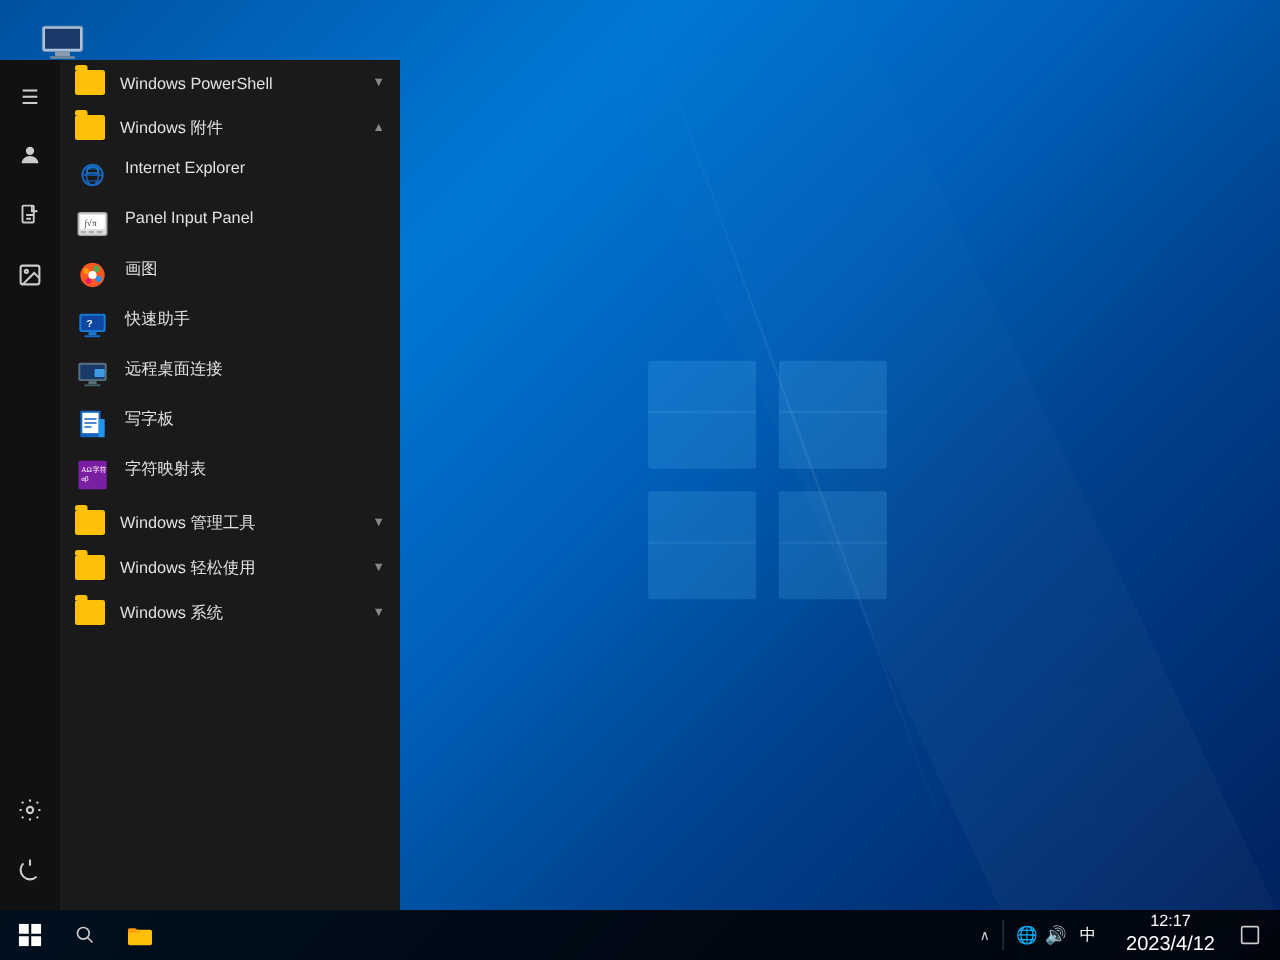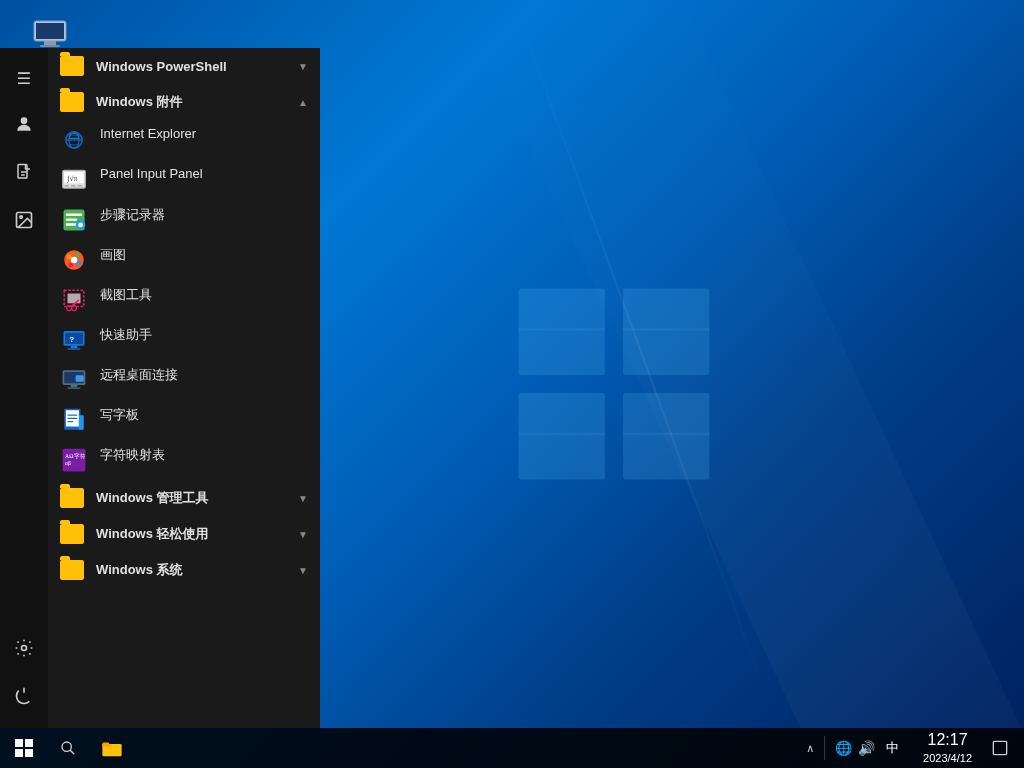--- a/index.html
+++ b/index.html
@@ -120,22 +120,22 @@
 
     .tray-clock {
       display: flex;
       flex-direction: column;
       align-items: center;
       justify-content: center;
       padding: 0 8px;
       cursor: pointer;
       height: 40px;
     }
-    .tray-time { font-size: 16px; line-height: 1.3; }
-    .tray-date { font-size: 11px; line-height: 1.3; }
+    .tray-time { font-size: 13px; line-height: 1.3; }
+    .tray-date { font-size: 16px; line-height: 1.3; }
 
     .tray-notification {
       width: 32px;
       height: 40px;
       display: flex;
       align-items: center;
       justify-content: center;
       cursor: pointer;
       color: white;
       font-size: 14px;
@@ -202,21 +202,20 @@
     .start-app-list::-webkit-scrollbar-track { background: #1a1a1a; }
     .start-app-list::-webkit-scrollbar-thumb { background: #444; }
 
     .app-folder {
       display: flex;
       align-items: center;
       padding: 8px 12px;
       cursor: pointer;
       font-size: 13px;
       color: #e0e0e0;
-      font-weight: bold;
     }
 
     .folder-icon {
       width: 24px;
       height: 20px;
       background: #ffc107;
       border-radius: 2px;
       margin-right: 12px;
       position: relative;
       flex-shrink: 0;
@@ -422,63 +421,36 @@
             <rect x="4" y="22" width="6" height="2" rx="1" fill="#aaa"></rect>
             <rect x="12" y="22" width="6" height="2" rx="1" fill="#aaa"></rect>
             <rect x="20" y="22" width="6" height="2" rx="1" fill="#aaa"></rect>
           </svg>
         </div>
         <span>Panel Input Panel</span>
       </div>
 
 
 
-      <div class="app-item">
-        <div class="app-icon">
-          <svg width="26" height="26" viewBox="0 0 32 32">
-            <rect x="3" y="3" width="26" height="26" rx="3" fill="#4CAF50"></rect>
-            <rect x="6" y="8" width="20" height="3" rx="1" fill="white"></rect>
-            <rect x="6" y="14" width="14" height="3" rx="1" fill="white"></rect>
-            <rect x="6" y="20" width="17" height="3" rx="1" fill="white"></rect>
-            <circle cx="24" cy="22" r="6" fill="#2196F3"></circle>
-            <circle cx="24" cy="22" r="3" fill="white"></circle>
-          </svg>
-        </div>
-        <span>步骤记录器</span>
-      </div>
 
       <div class="app-item">
         <div class="app-icon">
           <svg width="26" height="26" viewBox="0 0 32 32">
             <circle cx="16" cy="16" r="12" fill="#FF5722"></circle>
             <circle cx="10" cy="12" r="3" fill="#FF9800"></circle>
             <circle cx="20" cy="10" r="3" fill="#4CAF50"></circle>
             <circle cx="22" cy="20" r="3" fill="#2196F3"></circle>
             <circle cx="12" cy="22" r="3" fill="#E91E63"></circle>
             <circle cx="16" cy="16" r="4" fill="white"></circle>
           </svg>
         </div>
         <span>画图</span>
       </div>
 
 
-      <div class="app-item">
-        <div class="app-icon">
-          <svg width="26" height="26" viewBox="0 0 32 32">
-            <polygon points="4,4 28,4 28,24 4,24" fill="none" stroke="#E91E63" stroke-width="2" stroke-dasharray="3,2"></polygon>
-            <rect x="8" y="8" width="16" height="12" fill="#FCE4EC" opacity="0.7"></rect>
-
-            <circle cx="10" cy="26" r="3" fill="none" stroke="#E91E63" stroke-width="1.5"></circle>
-            <circle cx="16" cy="26" r="3" fill="none" stroke="#E91E63" stroke-width="1.5"></circle>
-            <line x1="12" y1="24" x2="22" y2="16" stroke="#E91E63" stroke-width="1.5"></line>
-            <line x1="14" y1="24" x2="22" y2="16" stroke="#E91E63" stroke-width="1.5"></line>
-          </svg>
-        </div>
-        <span>截图工具</span>
-      </div>
 
       <div class="app-item">
         <div class="app-icon">
           <svg width="26" height="26" viewBox="0 0 32 32">
             <rect x="3" y="5" width="26" height="18" rx="2" fill="#1976D2"></rect>
             <rect x="5" y="7" width="22" height="14" rx="1" fill="#0D47A1"></rect>
             <rect x="12" y="23" width="8" height="3" fill="#1976D2"></rect>
             <rect x="8" y="26" width="16" height="2" rx="1" fill="#1565C0"></rect>
             <text x="10" y="18" font-size="10" fill="white" font-weight="bold">?</text>
           </svg>

